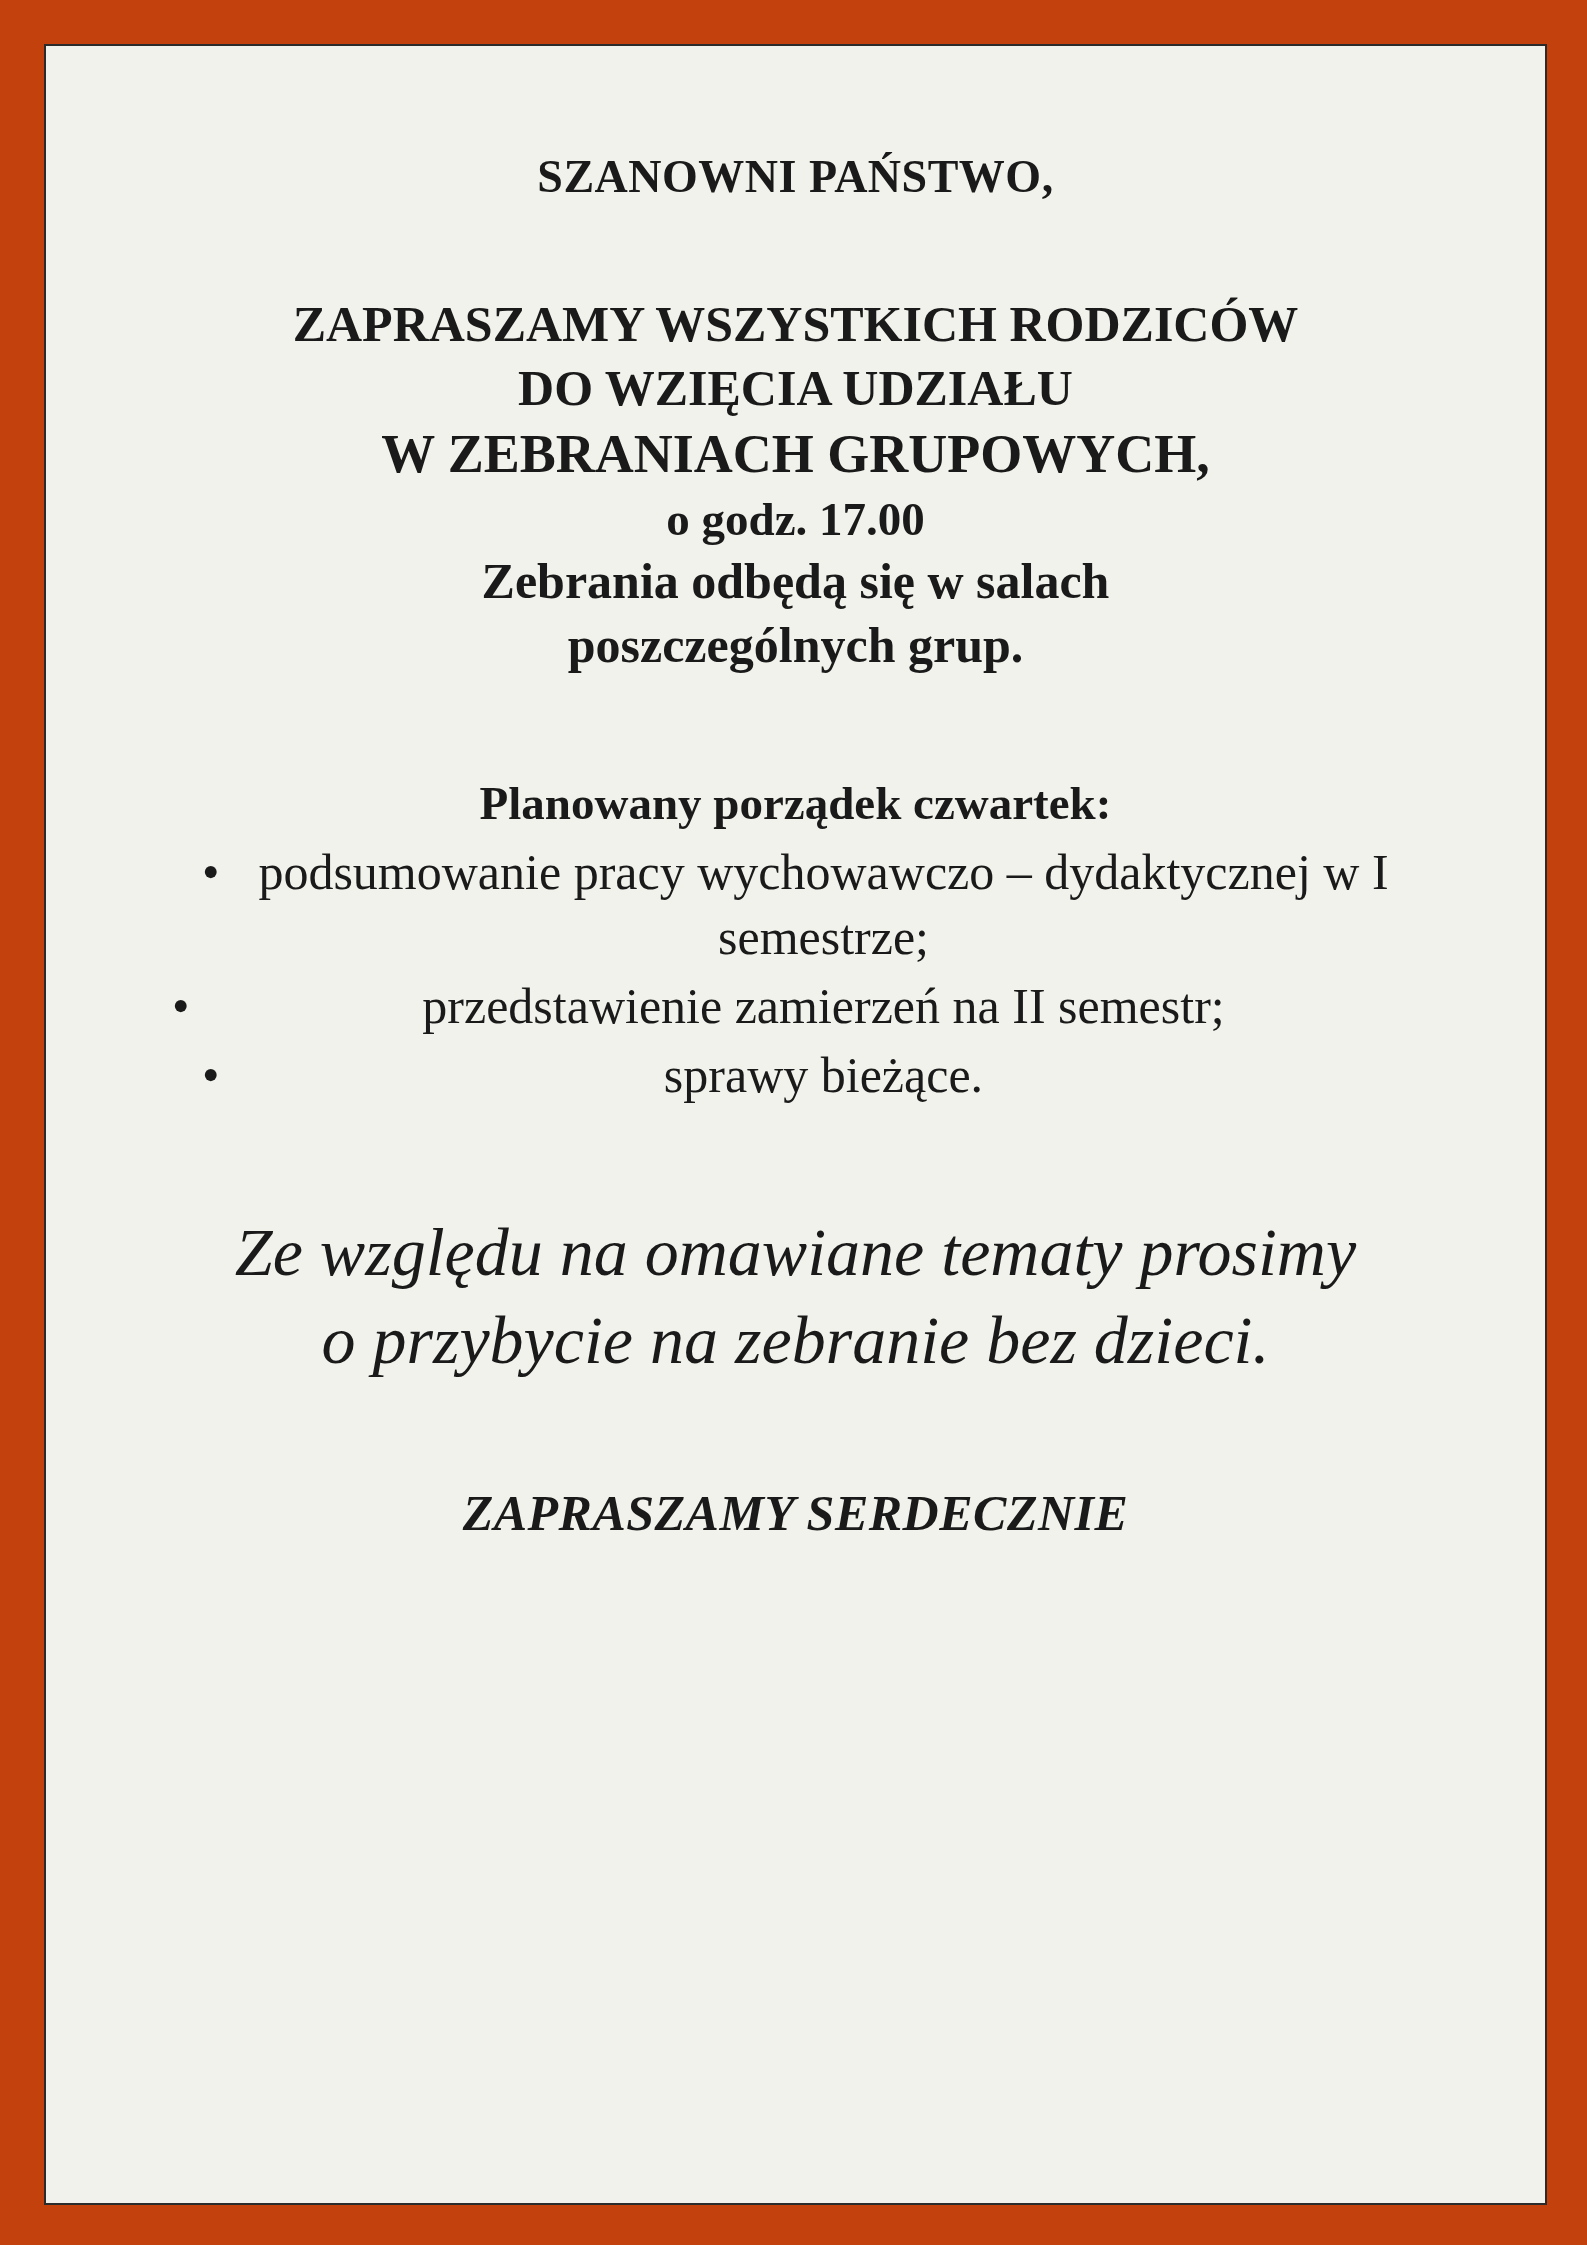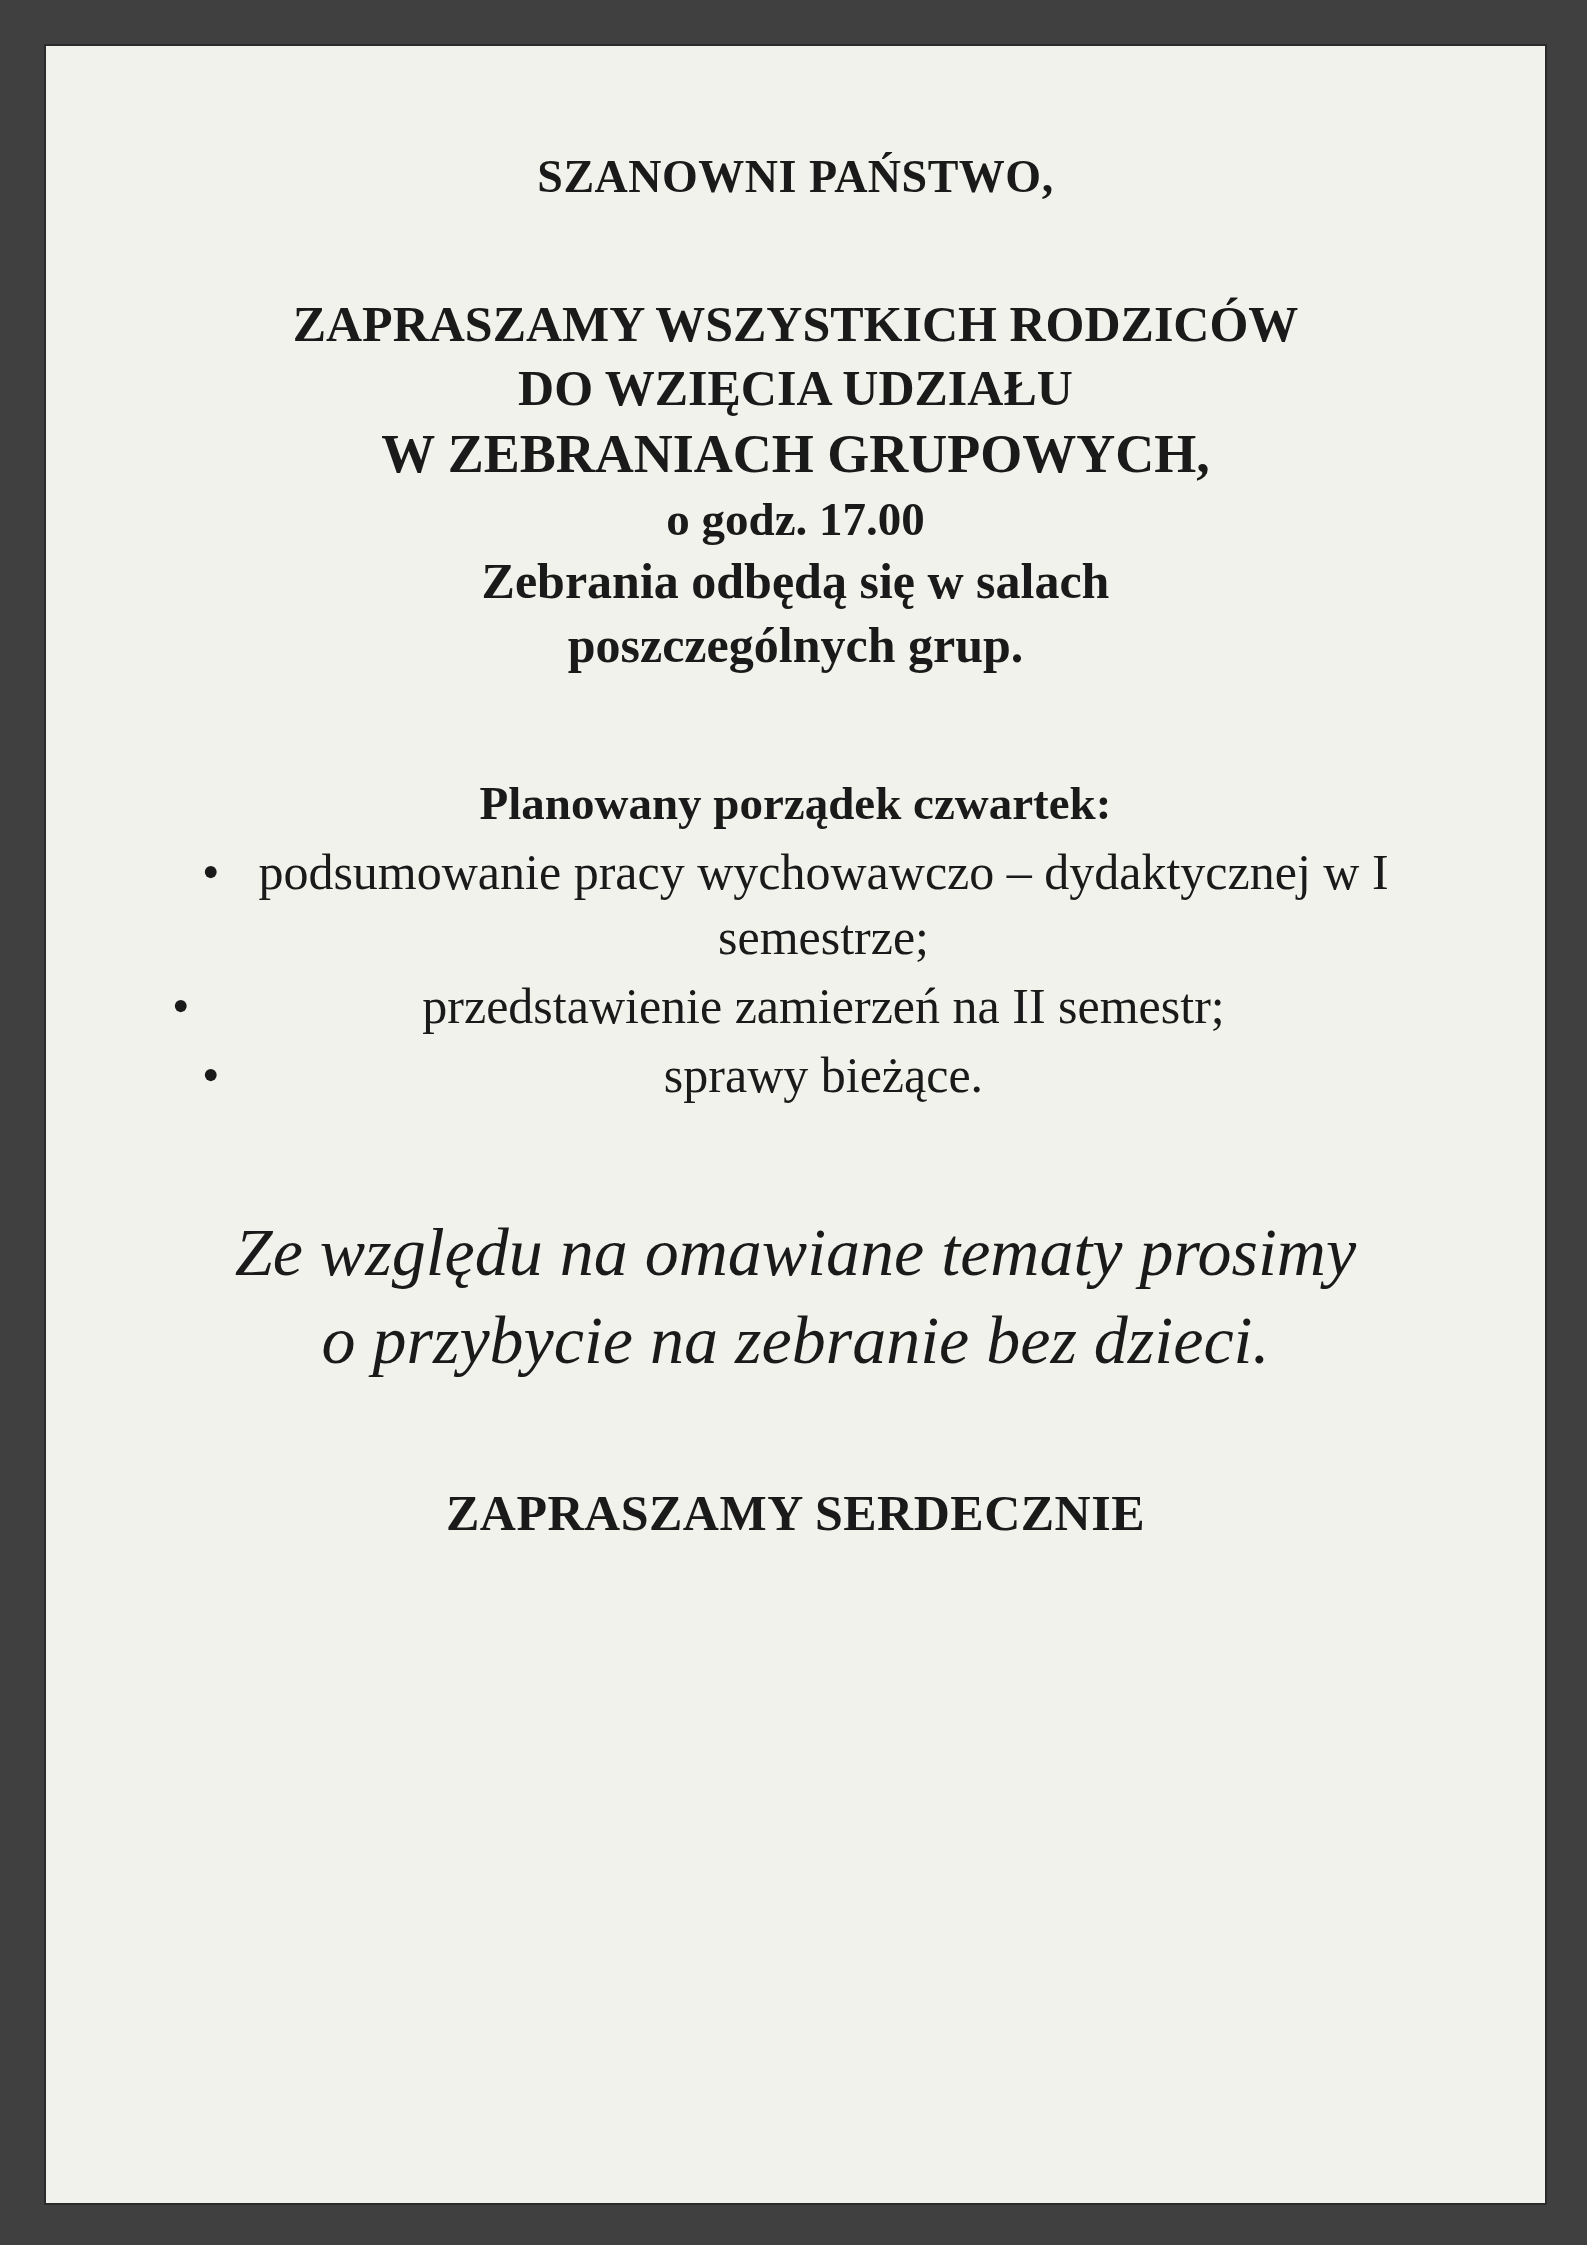--- a/index.html
+++ b/index.html
@@ -11,21 +11,21 @@
     width: 1587px;
     height: 2245px;
     font-family: "Liberation Serif", serif;
     color: #1a1a1a;
     -webkit-font-smoothing: antialiased;
   }
   .page {
     position: relative;
     width: 1587px;
     height: 2245px;
-    background: #404040;
+    background: #c2410c;
     box-sizing: border-box;
     padding: 44px 40px 40px 44px;
   }
   .frame {
     position: relative;
     width: 100%;
     height: 100%;
     border: 2px solid #2b2b2b;
     box-sizing: border-box;
     background: #f2f2ec;
@@ -89,20 +89,21 @@
   .closing {
     font-size: 68px;
     line-height: 1.3;
     font-style: italic;
   }
   .final {
     font-weight: bold;
     font-size: 50px;
     letter-spacing: 0.5px;
     line-height: 1.3;
+    font-style: italic;
   }
 </style>
 </head>
 <body>
 
 <div class="page">
   <div class="frame">
     <div class="content">
 
       <div class="heading">SZANOWNI PAŃSTWO,</div>

